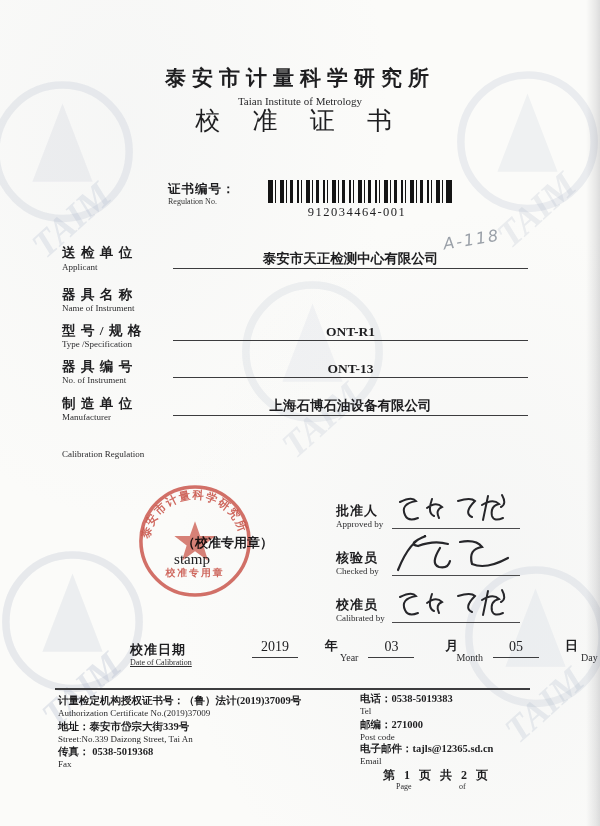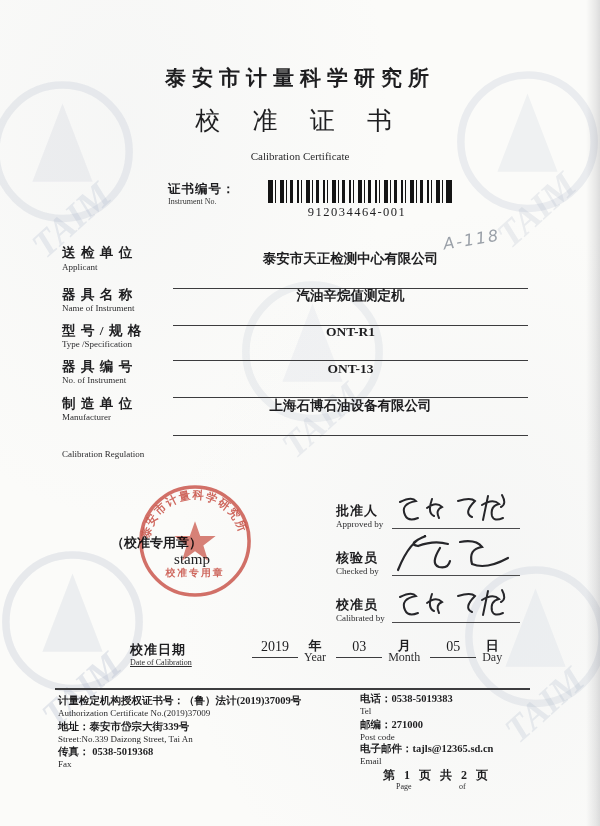--- a/index.html
+++ b/index.html
@@ -35,43 +35,43 @@
     background:repeating-linear-gradient(90deg,
       #151515 0 2px,#fbfbf9 2px 4px,#151515 4px 5px,#fbfbf9 5px 9px,
       #151515 9px 13px,#fbfbf9 13px 15px,#151515 15px 16px,#fbfbf9 16px 19px,
       #151515 19px 22px,#fbfbf9 22px 26px);
     border-left:3px solid #151515;border-right:3px solid #151515;}
   .certno-value{left:268px;top:205px;width:178px;font-size:12.5px;letter-spacing:1.5px;}
   
   .flabel-cn{left:62px;width:115px;font-size:13.5px;font-weight:bold;letter-spacing:1px;white-space:nowrap;}
   .flabel-en{left:62px;font-size:9px;color:#2c2c2e;white-space:nowrap;}
   .fvalue{left:173px;width:355px;text-align:center;font-size:13.5px;font-weight:bold;
-    border-bottom:1.6px solid #3c3c3e;padding-bottom:20px;}
+    border-bottom:1.6px solid #3c3c3e;padding-bottom:0;}
   .fvalue.small{font-size:11.5px;}
   
   .annotation{left:443px;top:230px;font-size:16px;font-style:italic;color:#9aa0a8;
     transform:rotate(-9deg);letter-spacing:2px;font-family:"DejaVu Sans",sans-serif;}
   
-  .stamp-overlay-cn{left:111px;top:534px;width:162px;text-align:left;font-size:13px;font-weight:bold;z-index:1;}
+  .stamp-overlay-cn{left:111px;top:534px;width:162px;text-align:right;font-size:13px;font-weight:bold;z-index:1;}
   .stamp-overlay-en{left:111px;top:551px;width:162px;text-align:center;font-size:15px;z-index:1;}
   .stamp{left:136px;top:482px;width:118px;height:118px;mix-blend-mode:multiply;opacity:0.9;z-index:2;}
   
   .slabel-cn{left:336px;font-size:13px;font-weight:bold;letter-spacing:1px;}
   .slabel-en{left:336px;font-size:9px;color:#2c2c2e;}
   .sigline{left:392px;width:128px;height:1px;border-bottom:1.6px solid #4a4a4c;}
   .sig{z-index:1;}
   
   .date-cn{left:130px;top:641px;font-size:13px;font-weight:bold;letter-spacing:1px;}
   .date-en{left:130px;top:658px;font-size:8px;color:#2c2c2e;text-decoration:underline;}
   .date-row{left:252px;top:639px;display:flex;align-items:flex-start;}
   .dnum{display:inline-block;text-align:center;border-bottom:1.4px solid #3c3c3e;
     font-size:14px;padding:0 6px 2px 6px;min-width:34px;}
   .dunit{display:inline-flex;flex-direction:column;align-items:center;margin:0 10px 0 6px;}
   .dunit .u-cn{font-size:13px;font-weight:bold;line-height:14px;}
-  .dunit .u-en{font-size:12px;color:#2c2c2e;line-height:9px;}
+  .dunit .u-en{font-size:10px;color:#2c2c2e;line-height:9px;margin-left:36px;}
   
   .divider{left:55px;top:688px;width:475px;height:2px;background:#3d3d3f;}
   .foot{font-size:10.5px;font-weight:bold;white-space:nowrap;}
   .foot-en{font-size:9px;font-weight:normal;color:#2a2a2c;white-space:nowrap;}
   .pageline{left:383px;top:767px;font-size:12px;font-weight:bold;letter-spacing:3px;}
   .pageline-en{left:396px;top:782px;font-size:8px;color:#2a2a2c;letter-spacing:0;}
   .pageline-en2{left:459px;top:782px;font-size:8px;color:#2a2a2c;}
   
   .wm{position:absolute;pointer-events:none;}
 </style>
@@ -100,35 +100,34 @@
     <path d="M100,45 L128,118 L72,118 Z" fill="rgba(172,182,202,0.18)"></path>
     <text x="68" y="172" transform="rotate(-42 100 160)" font-size="34" font-weight="bold" font-style="italic" fill="rgba(172,182,202,0.30)">TAIM</text>
   </svg>
   <svg class="wm" style="left:428px;top:540px" width="215" height="215" viewBox="0 0 200 200">
     <circle cx="100" cy="90" r="62" fill="none" stroke="rgba(172,182,202,0.20)" stroke-width="7"></circle>
     <path d="M100,45 L128,118 L72,118 Z" fill="rgba(172,182,202,0.14)"></path>
     <text x="68" y="172" transform="rotate(-42 100 160)" font-size="34" font-weight="bold" font-style="italic" fill="rgba(172,182,202,0.24)">TAIM</text>
   </svg>
 
   <div class="abs center org-cn">泰安市计量科学研究所</div>
+  <div class="abs center org-en">Taian Institute of Metrology</div>
   <div class="abs center title-cn">校 准 证 书</div>
-  <div class="abs center title-en">Calibration Certificate</div>
 
   <div class="abs certno-cn">证书编号：</div>
-  <div class="abs certno-en">Instrument No.</div>
+  <div class="abs certno-en">Regulation No.</div>
   <div class="abs barcode"></div>
   <div class="abs center certno-value">912034464-001</div>
 
   <div class="abs flabel-cn" style="top:244px">送 检 单 位</div>
   <div class="abs flabel-en" style="top:262px">Applicant</div>
   <div class="abs fvalue" style="top:250px">泰安市天正检测中心有限公司</div>
 
   <div class="abs flabel-cn" style="top:286px">器 具 名 称</div>
   <div class="abs flabel-en" style="top:303px">Name of Instrument</div>
-  <div class="abs fvalue" style="top:287px">汽油辛烷值测定机</div>
 
   <div class="abs flabel-cn" style="top:322px">型 号 / 规 格</div>
   <div class="abs flabel-en" style="top:339px">Type /Specification</div>
   <div class="abs fvalue" style="top:324px">ONT-R1</div>
 
   <div class="abs flabel-cn" style="top:358px">器 具 编 号</div>
   <div class="abs flabel-en" style="top:375px">No. of Instrument</div>
   <div class="abs fvalue" style="top:361px">ONT-13</div>
 
   <div class="abs flabel-cn" style="top:395px">制 造 单 位</div>

